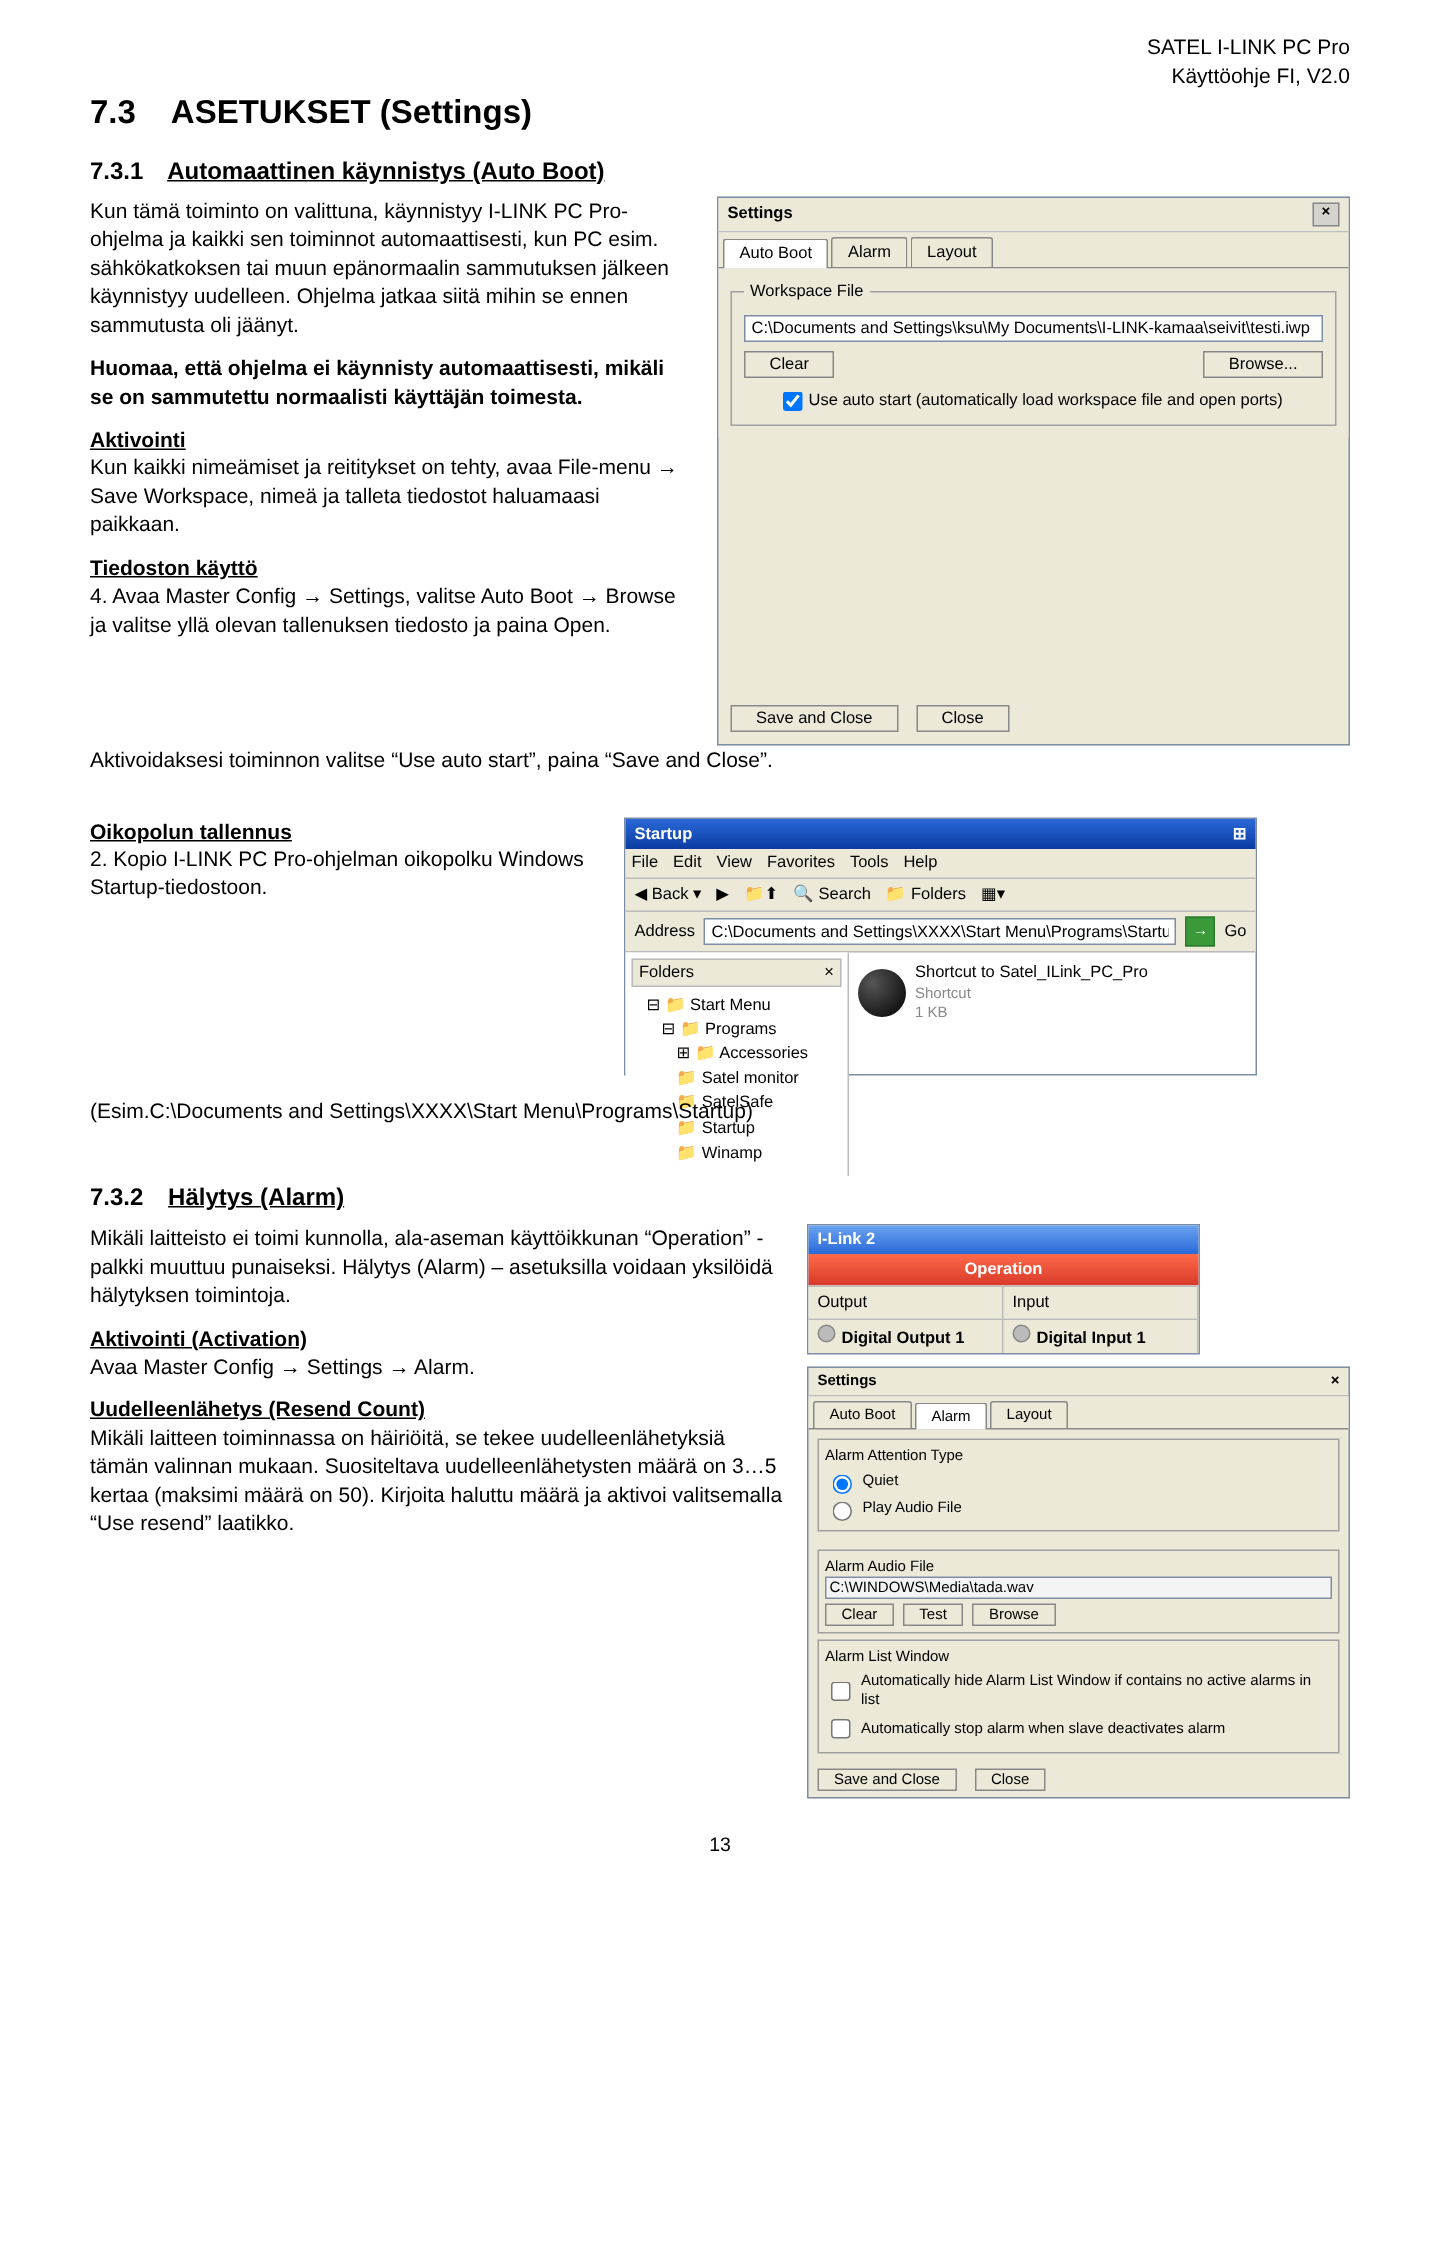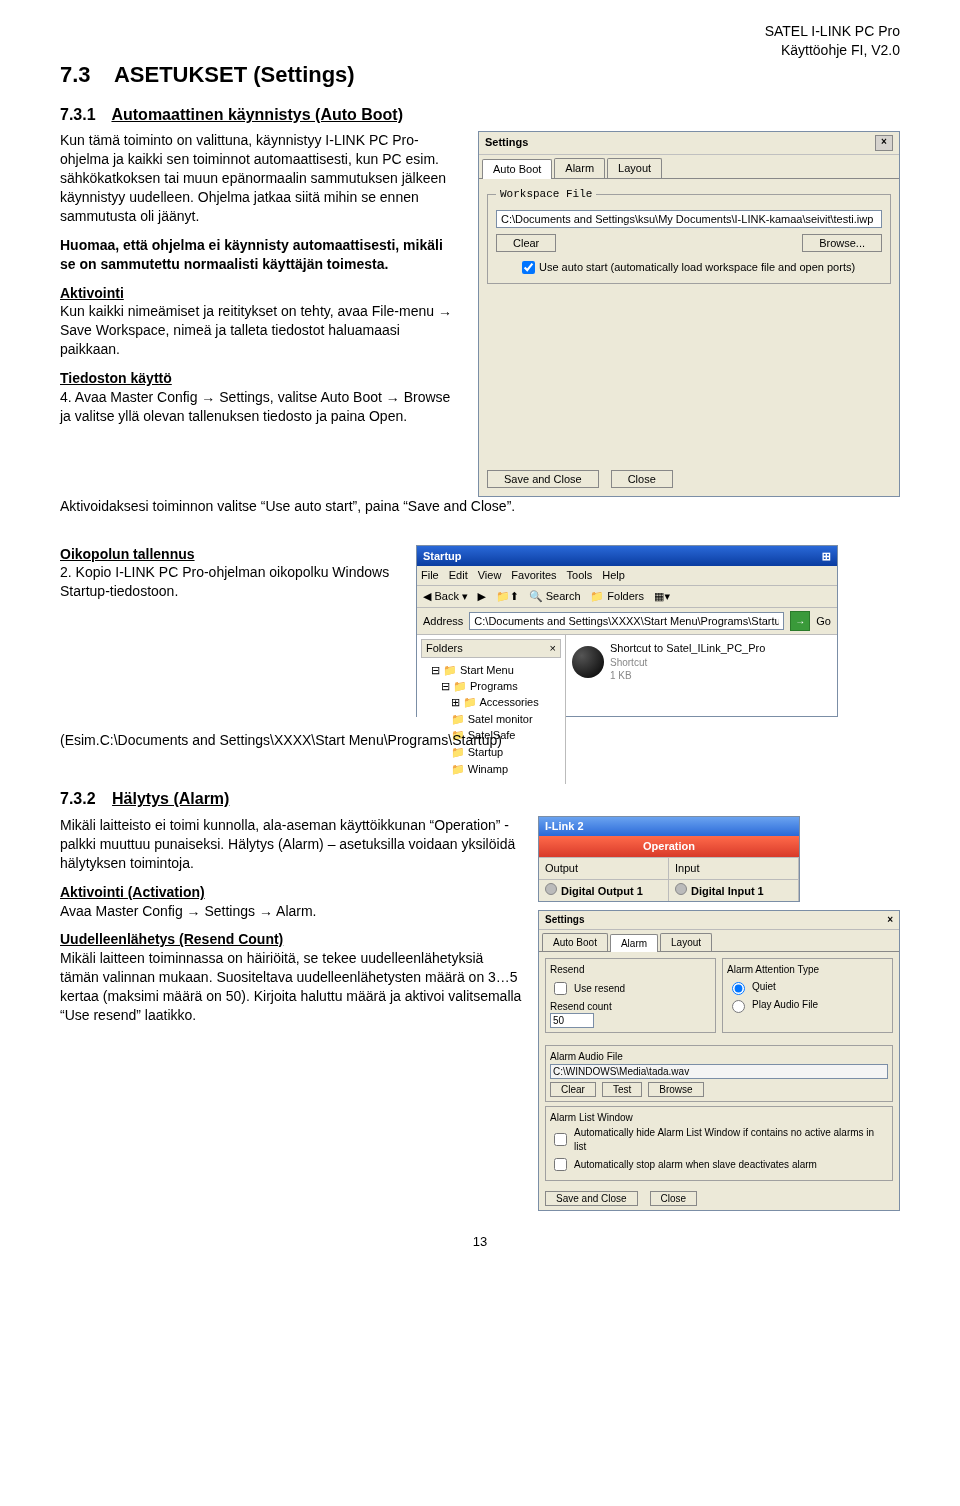--- a/index.html
+++ b/index.html
@@ -79,21 +79,21 @@
     background: #ece9d8;
     border-radius: 2px 2px 0 0;
   }
   .tab.active { background: #ffffff; position: relative; top: 1px; }
   .win-body { padding: 8px; background: #ece9d8; }
   fieldset.groupbox {
     border: 1px solid #a0a0a0;
     padding: 8px;
     margin: 0;
   }
-  fieldset.groupbox legend { padding: 0 4px; font-family: Liberation Mono, monospace; }
+  fieldset.groupbox legend { padding: 0 4px; }
   .textfield {
     width: 100%;
     box-sizing: border-box;
     background: #fff;
     border: 1px solid #7b8ea6;
     padding: 2px 4px;
     font-size: 11px;
     font-family: Tahoma, Arial, sans-serif;
   }
   .btnrow { display: flex; justify-content: space-between; margin-top: 6px; }
@@ -416,29 +416,20 @@
         <span class="closebtn">×</span>
       </div>
       <div class="tabs" style="font-size:10px">
         <div class="tab">Auto Boot</div>
         <div class="tab active">Alarm</div>
         <div class="tab">Layout</div>
       </div>
       <div class="alarm-body">
         <div class="alarm-grid">
           <div class="alarm-col">
-            <div class="lbl">Resend</div>
-            <div class="alarm-chk">
-                <input type="checkbox" style="">
-                <span>Use resend</span>
-              </div>
-            <div class="lbl">Resend count</div>
-            <input class="smallfield" value="50" style="">
-          </div>
-          <div class="alarm-col">
             <div class="lbl">Alarm Attention Type</div>
             <div class="radio">
                 <input type="radio" checked="" style="">
                 <span>Quiet</span>
               </div>
             <div class="radio">
                 <input type="radio" style="">
                 <span>Play Audio File</span>
               </div>
           </div>

